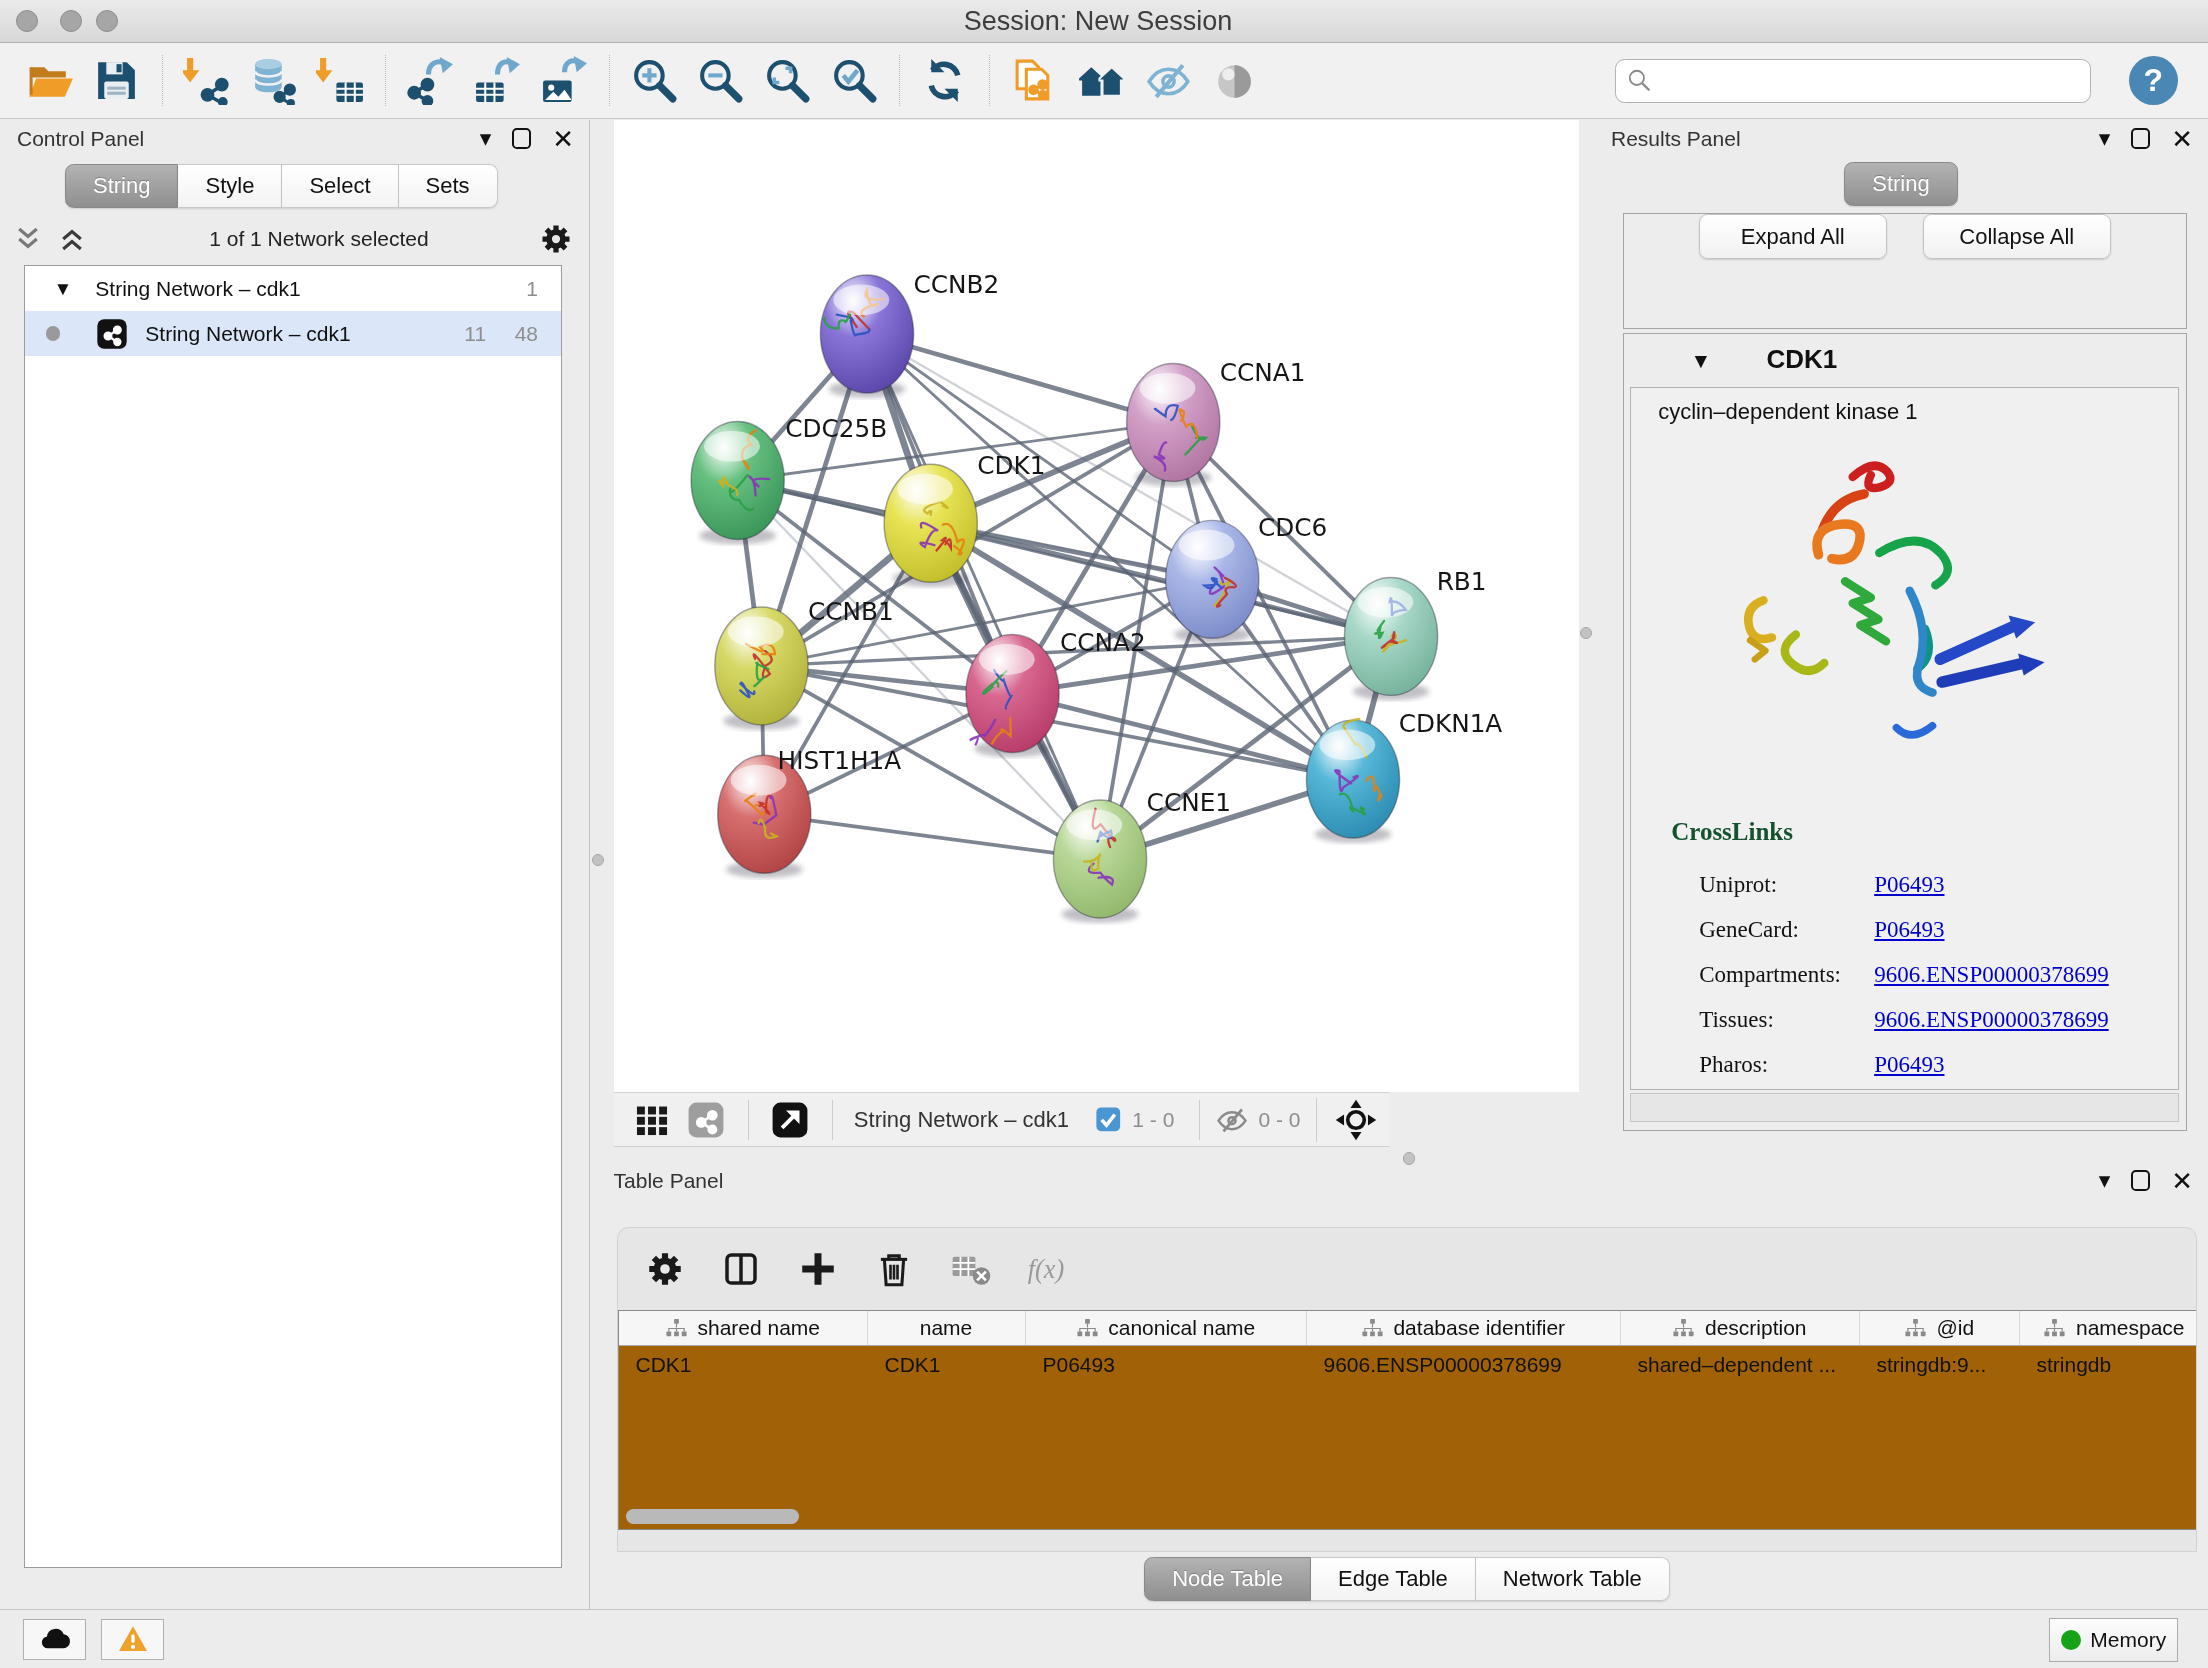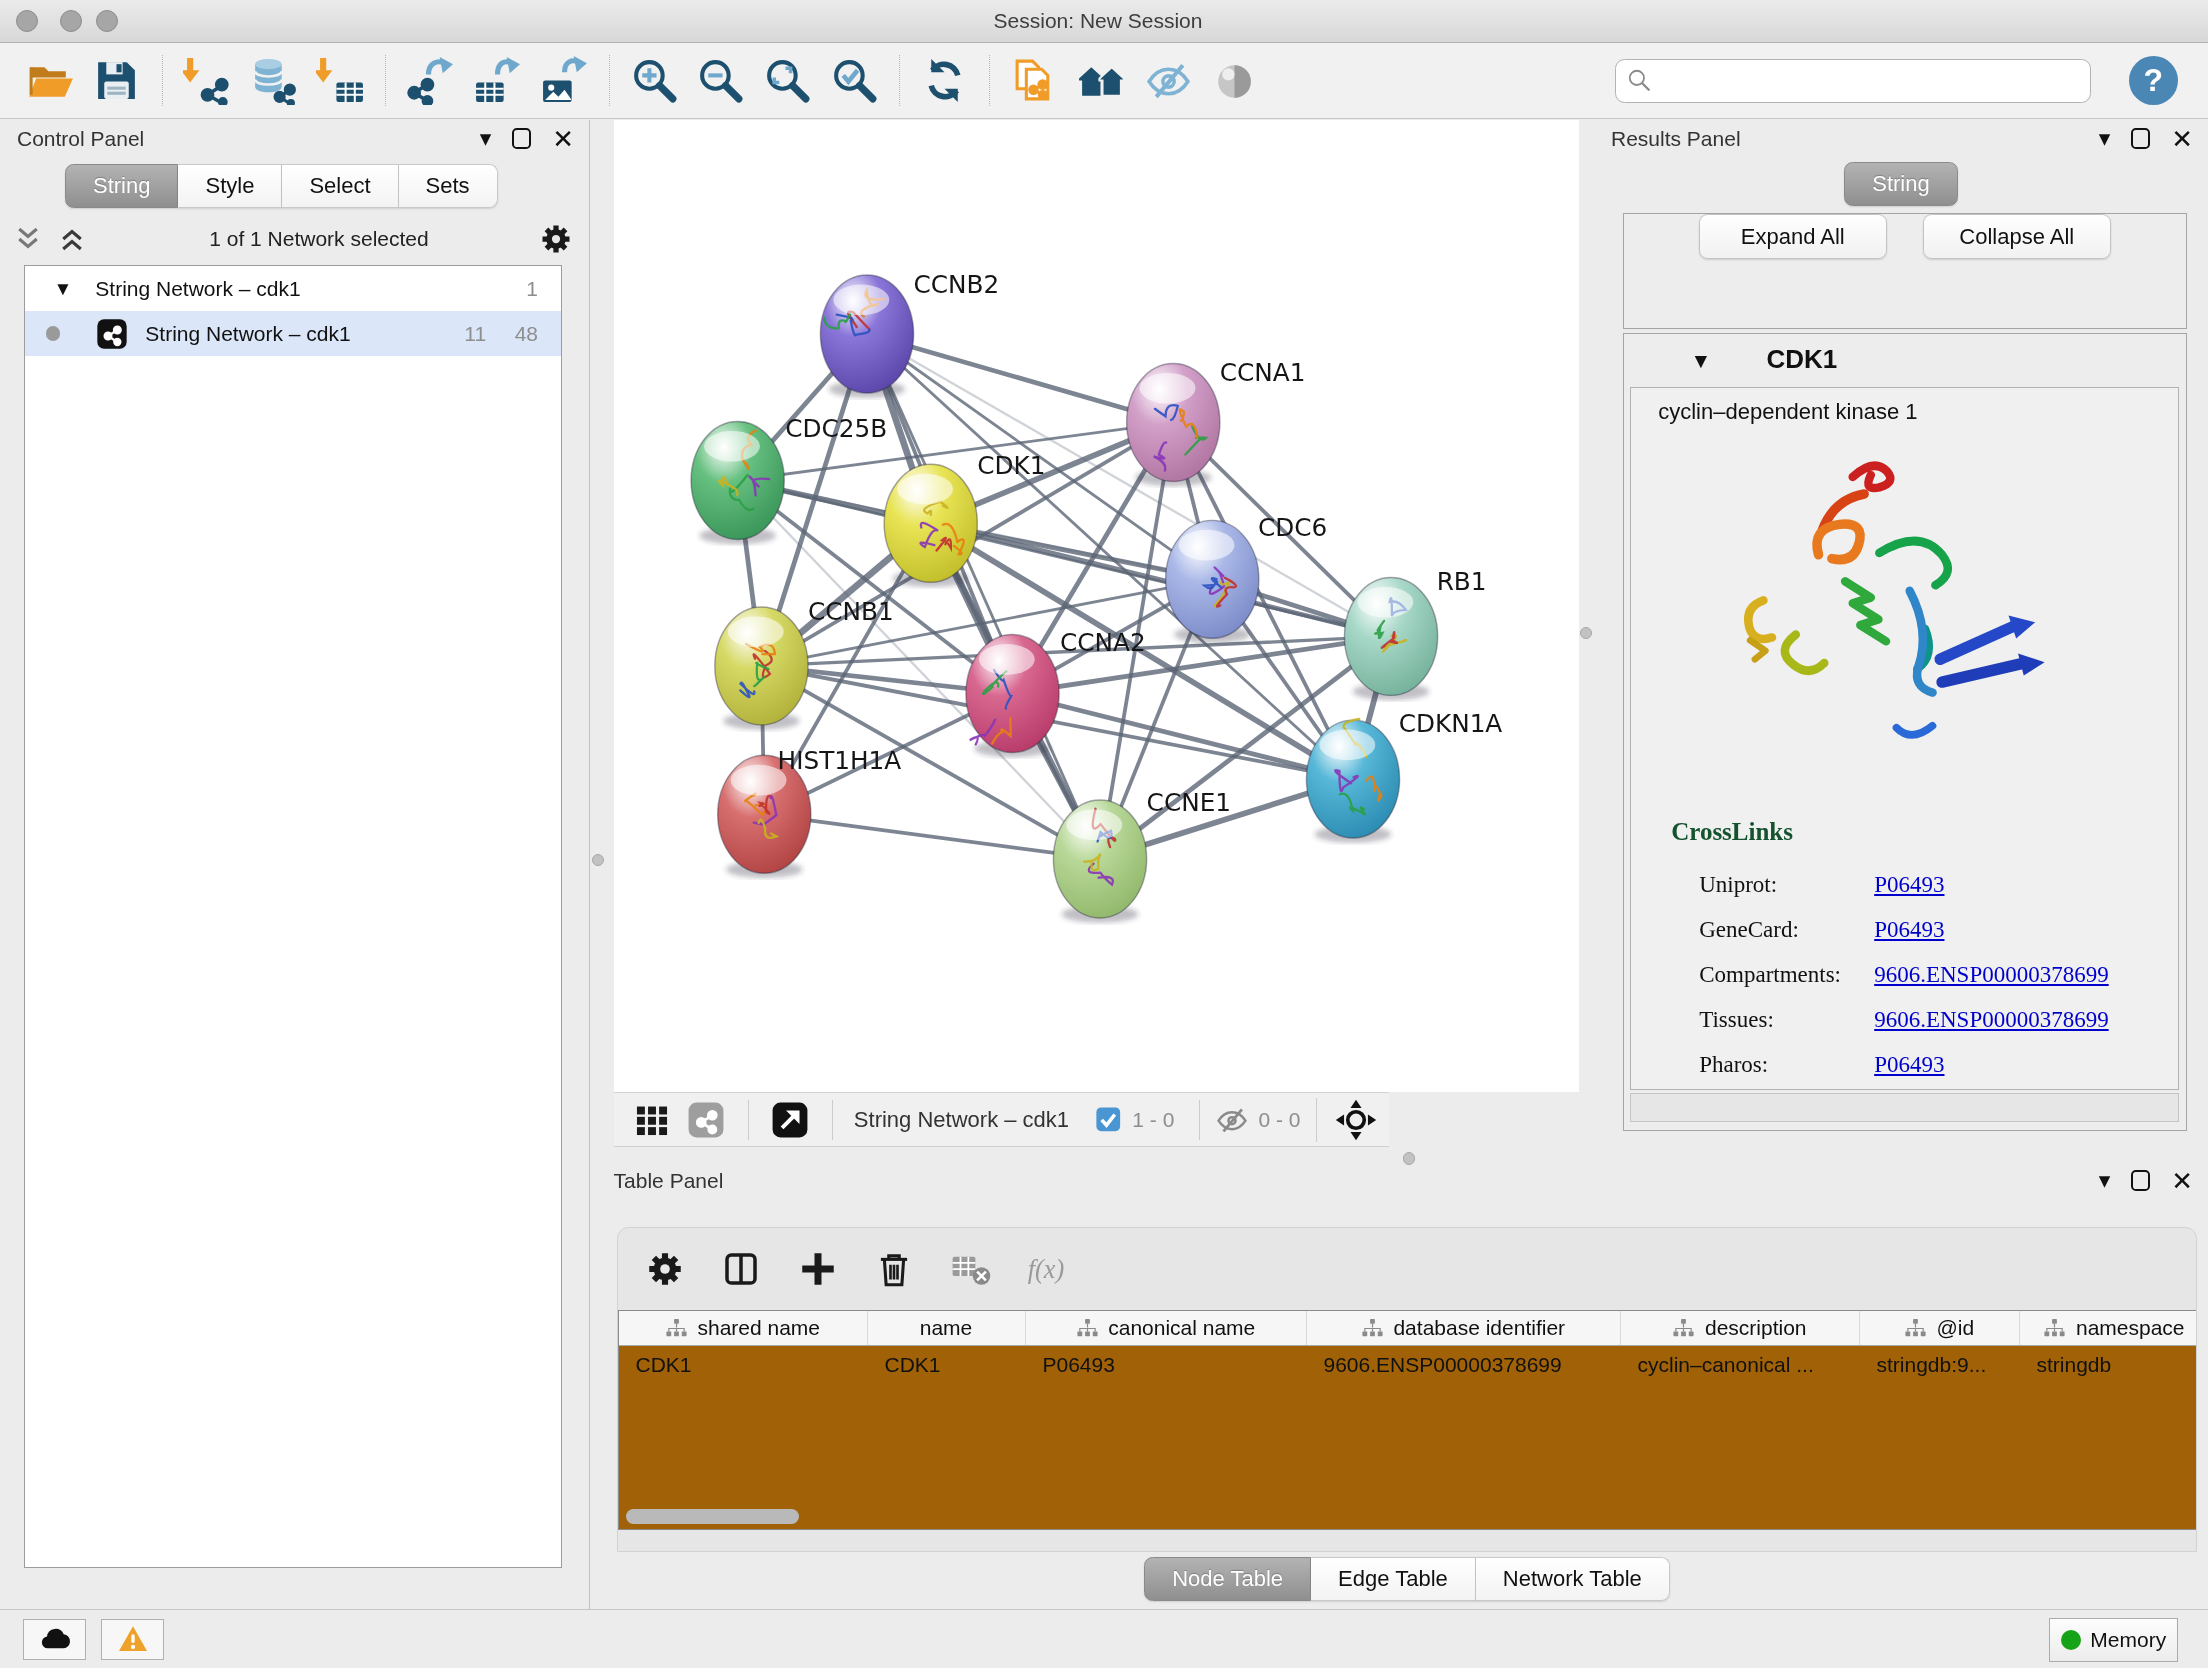--- a/index.html
+++ b/index.html
@@ -1,21 +1,21 @@
 <!DOCTYPE html>
 <html style="font-size:15px"><head>
 <meta charset="utf-8">
 <style>
   html,body{margin:0;padding:0;background:#ececec;font-family:"Liberation Sans","DejaVu Sans",sans-serif;}
   .app{position:relative;width:2208px;height:1668px;overflow:hidden;background:#ececec;}
 
   
   #titlebar{position:absolute;left:0;top:0;right:0;height:42px;background:linear-gradient(#ebebeb,#d7d7d7);border-bottom:1px solid #b2b2b2;}
   .traffic{position:absolute;top:9.5px;width:22px;height:22px;border-radius:50%;background:#a6a6a6;border:1px solid #8d8d8d;box-sizing:border-box;}
-  #win-title{position:absolute;left:0;right:12px;top:0;height:28px;line-height:42px;text-align:center;font-size:21px;color:#3d3d3d;}
+  #win-title{position:absolute;left:0;right:12px;top:0;height:28px;line-height:42px;text-align:center;font-size:27px;color:#3d3d3d;}
 
   
   #toolbar{position:absolute;left:0;top:43px;right:0;height:76px;background:#f1f1f1;border-bottom:1px solid #c7c7c7;display:flex;align-items:center;padding:0 17px;box-sizing:border-box;}
   .tbtn{width:57px;height:59px;display:flex;align-items:center;justify-content:center;border-radius:5.7px;margin:0 4.8px;background:transparent;border:none;padding:0;}
   .tbtn svg{width:49px;height:49px;}
   .tsep{width:0;height:51px;border-left:1.9px dotted #b6b6b6;margin:0 11.4px;}
   #search-wrap{margin-left:auto;width:476px;height:44px;background:#fff;border:1px solid #b3b3b3;border-radius:9.5px;display:flex;align-items:center;padding:0 9.5px;box-sizing:border-box;}
   #search-wrap svg{width:28.5px;height:28.5px;flex:0 0 auto;}
   #search-input{border:none;outline:none;flex:1;font-size:21px;height:38px;background:transparent;padding-left:7.6px;}
   #help-btn{width:49px;height:49px;border-radius:50%;background:#4b87b4;color:#fff;font-size:32px;font-weight:bold;display:flex;align-items:center;justify-content:center;margin-left:38px;margin-right:13.3px;border:none;}
@@ -867,21 +867,21 @@
                     </svg>
                   </span>
                   <span>namespace</span>
                 </div>
               </div>
             <div id="tp-row">
                 <div class="tp-cell" style="width: 249px;">CDK1</div>
                 <div class="tp-cell" style="width: 158px;">CDK1</div>
                 <div class="tp-cell" style="width: 281px;">P06493</div>
                 <div class="tp-cell" style="width: 314px;">9606.ENSP00000378699</div>
-                <div class="tp-cell" style="width: 239px;">cyclin–canonical ...</div>
+                <div class="tp-cell" style="width: 239px;">shared–dependent ...</div>
                 <div class="tp-cell" style="width: 160px;">stringdb:9...</div>
                 <div class="tp-cell" style="width: 190px;">stringdb</div>
               </div>
             <div id="tp-hscroll"></div>
           </div>
         </div>
       </div>
 
       <div id="bottom-tabs" class="tabrow">
           <span class="tab active">Node Table</span>

